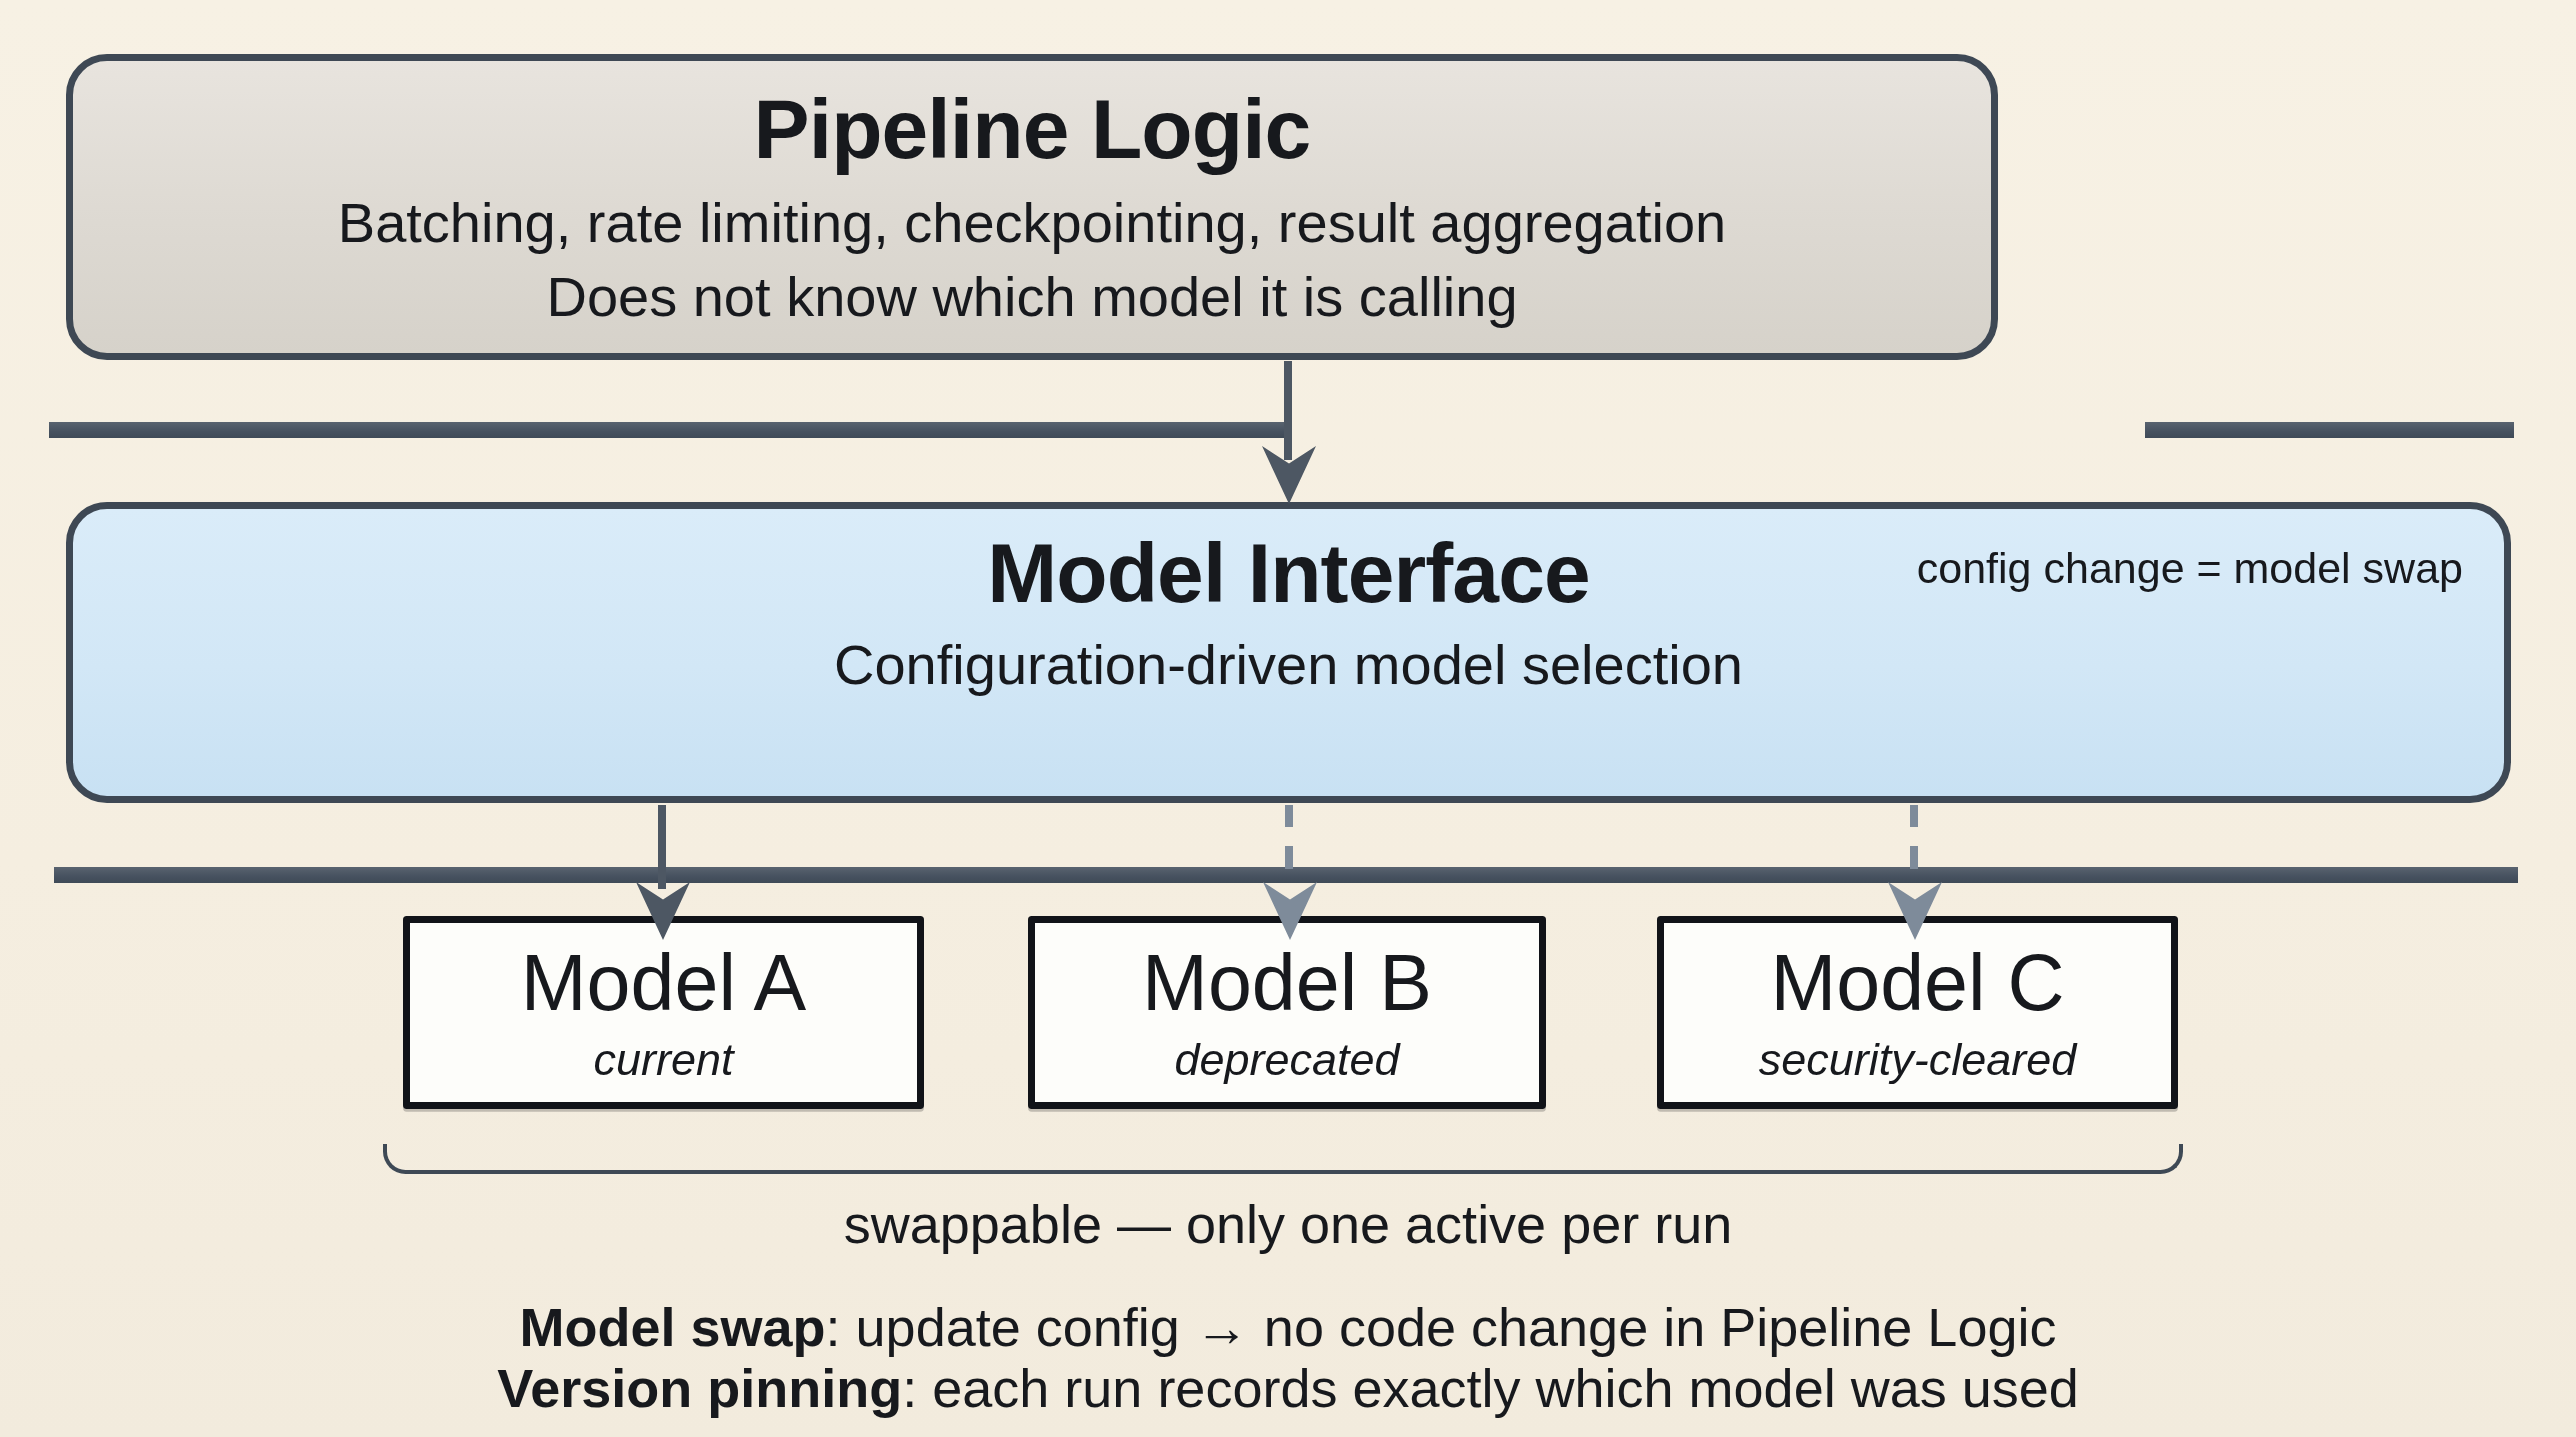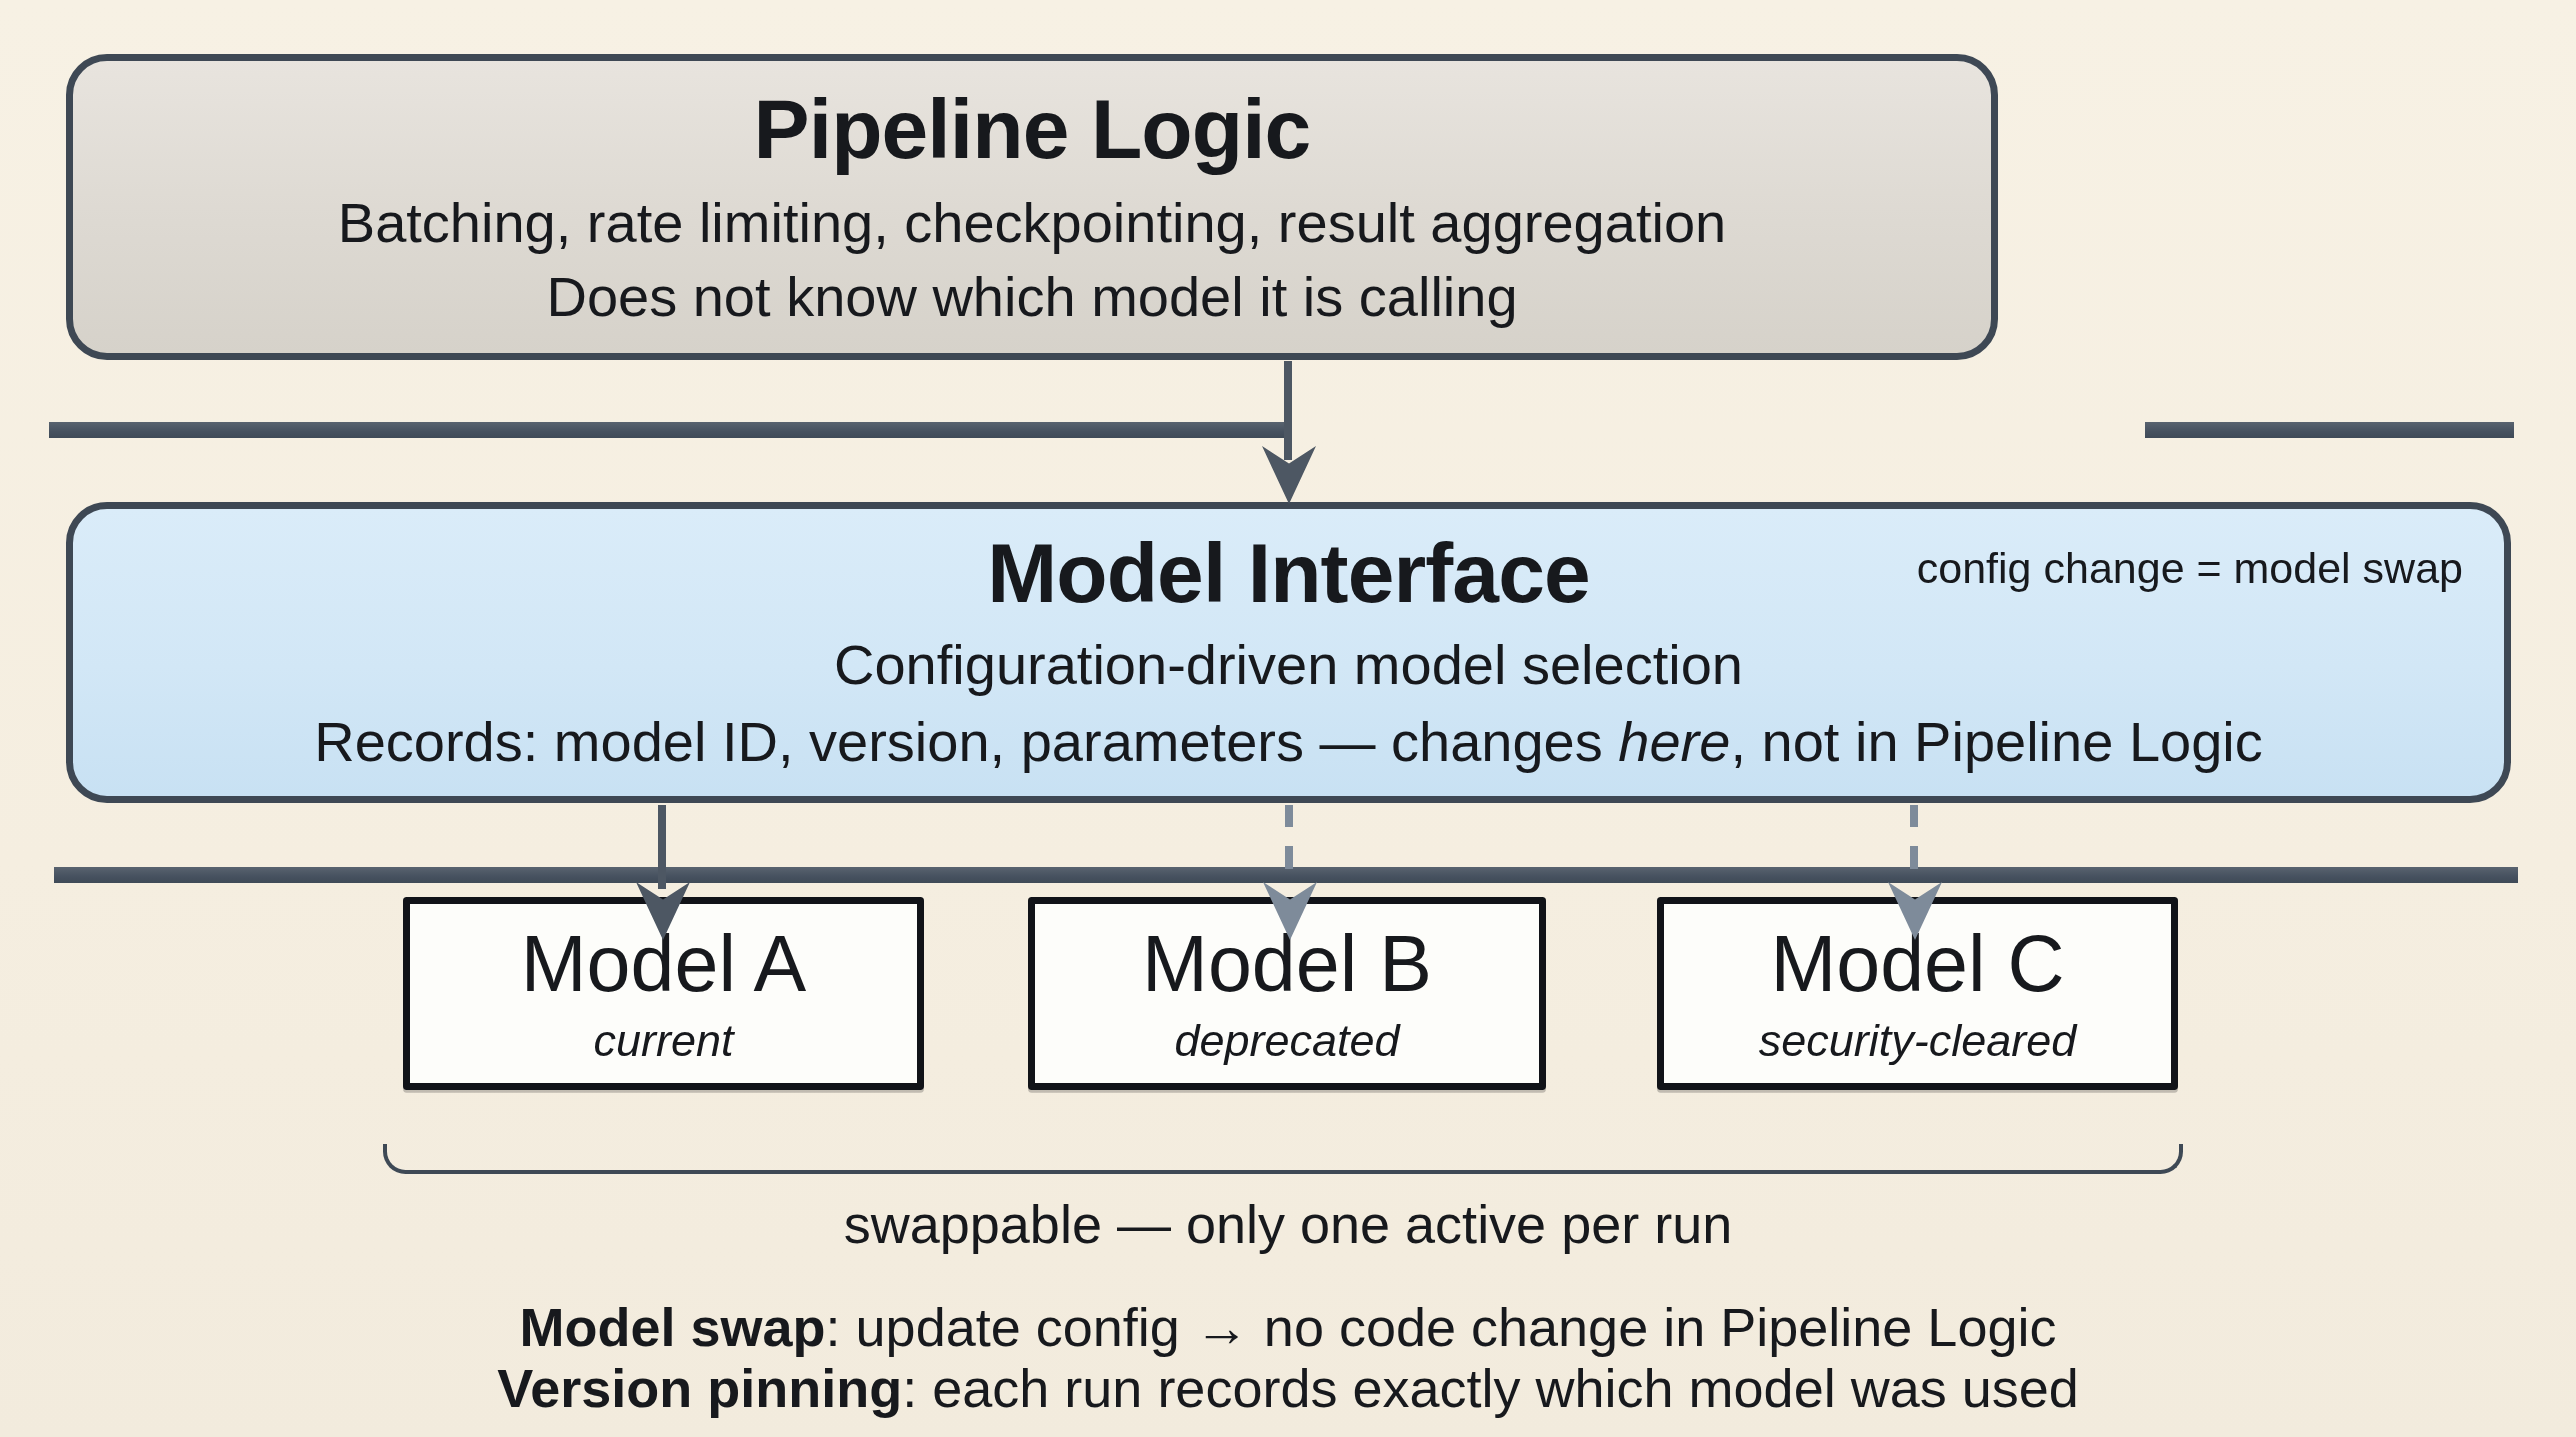--- a/index.html
+++ b/index.html
@@ -49,21 +49,21 @@
     position:absolute;width:54px;height:58px;z-index:2;
     clip-path:polygon(0 0,50% 30%,100% 0,50% 100%);
     background:#4d5763;
   }
   .arrowhead.gray{background:#7e8b9a;}
   #connector-label{
     position:absolute;left:1314px;top:399px;
     font-size:51px;line-height:62px;white-space:nowrap;z-index:3;
   }
   .model-box{
-    position:absolute;top:897px;height:193px;
+    position:absolute;top:916px;height:193px;
     background:#fdfdfa;border:7.5px solid #111318;border-radius:3.7px;
     display:flex;flex-direction:column;align-items:center;justify-content:center;
     gap:5.6px;text-align:center;box-sizing:border-box;
     box-shadow:0 2.8px 0 rgba(40,40,40,0.25);
   }
   #model-a-box{left:403px;width:521px;}
   #model-b-box{left:1028px;width:518px;}
   #model-c-box{left:1657px;width:521px;}
   .model-name{font-size:79px;line-height:90px;font-weight:400;}
   .model-status{font-size:45px;line-height:54px;font-style:italic;}
@@ -95,21 +95,20 @@
 
   <div class="vline" style="left:1284px;top:361px;height:99px;"></div>
   <div class="arrowhead" style="left:1262px;top:446px;"></div>
   <div id="bar-left" class="hbar"></div>
   <div id="bar-right" class="hbar"></div>
 
   <div id="interface-box" class="box">
     <div class="corner-note">config change = model swap</div>
     <div class="box-title">Model Interface</div>
     <div class="box-line">Configuration-driven model selection</div>
-    <div class="box-line"><span>Records: model ID, version, parameters — changes </span><span class="italic">here</span><span>, not in Pipeline Logic</span></div>
   </div>
 
   <div id="bar-full" class="hbar"></div>
 
   <div class="vline" style="left:658px;top:805px;height:84px;"></div>
   <div class="arrowhead" style="left:636px;top:882px;"></div>
 
   <div class="vline-dashed" style="left:1285px;top:805px;height:82px;"></div>
   <div class="arrowhead gray" style="left:1263px;top:882px;"></div>
 

